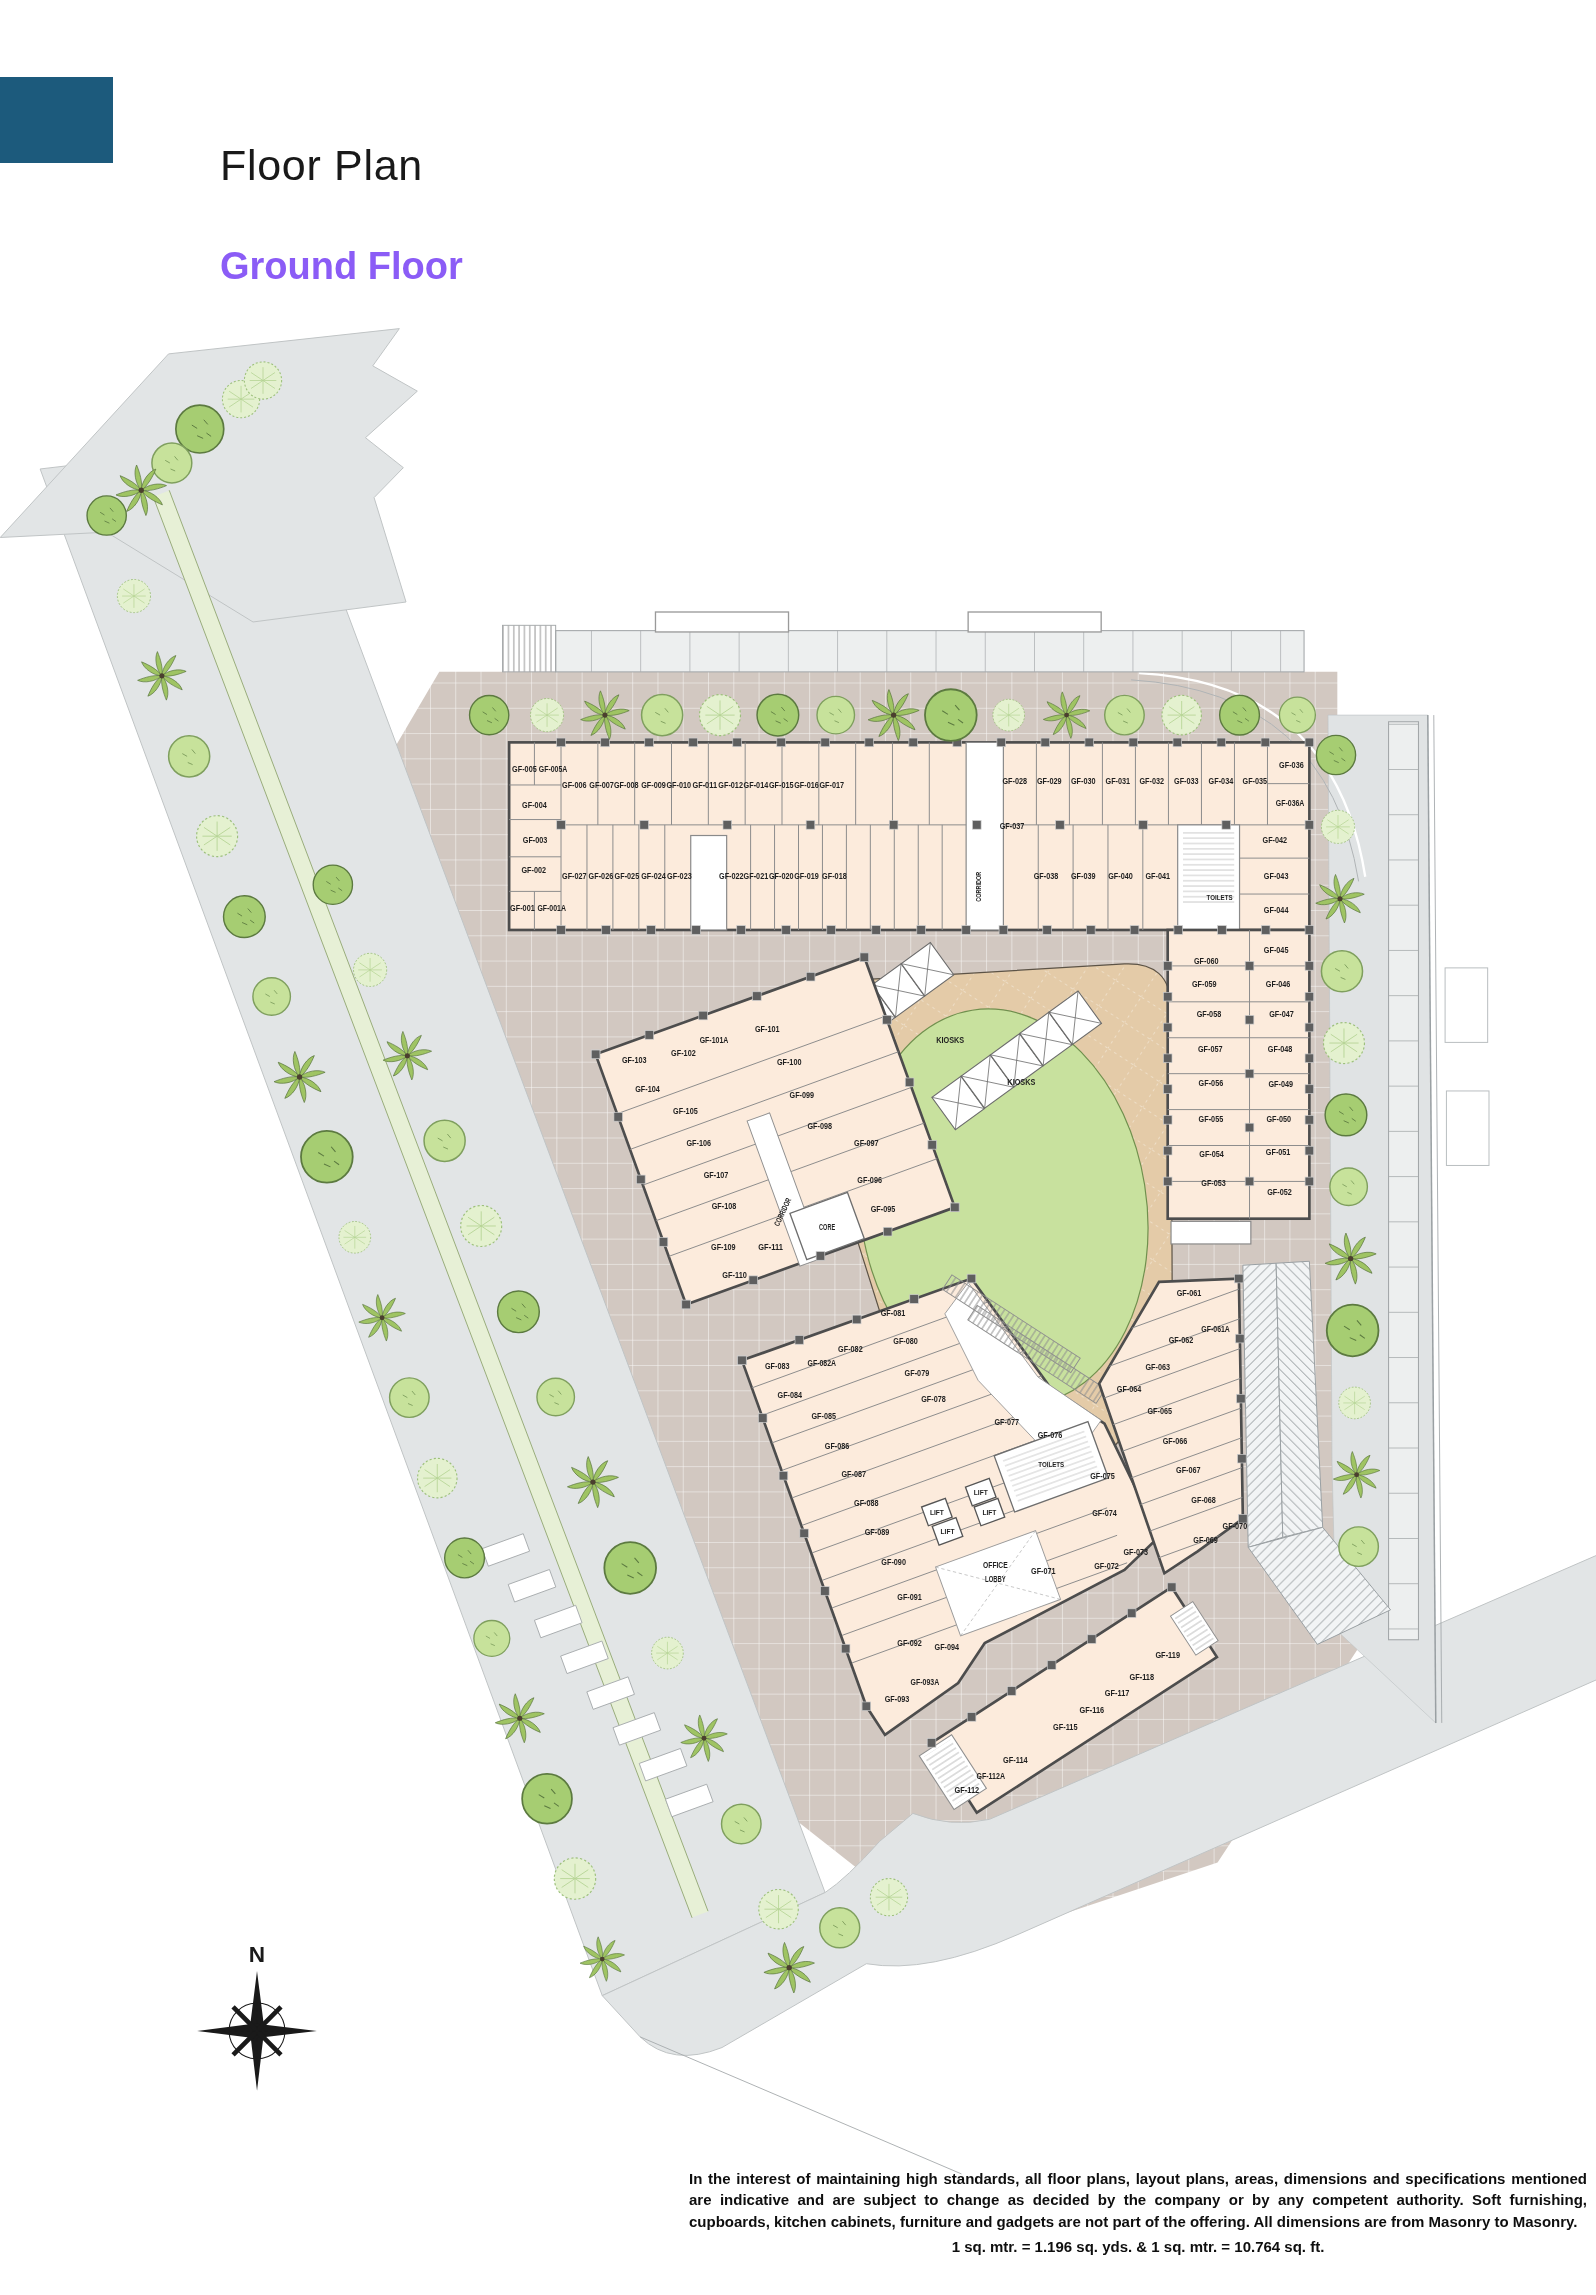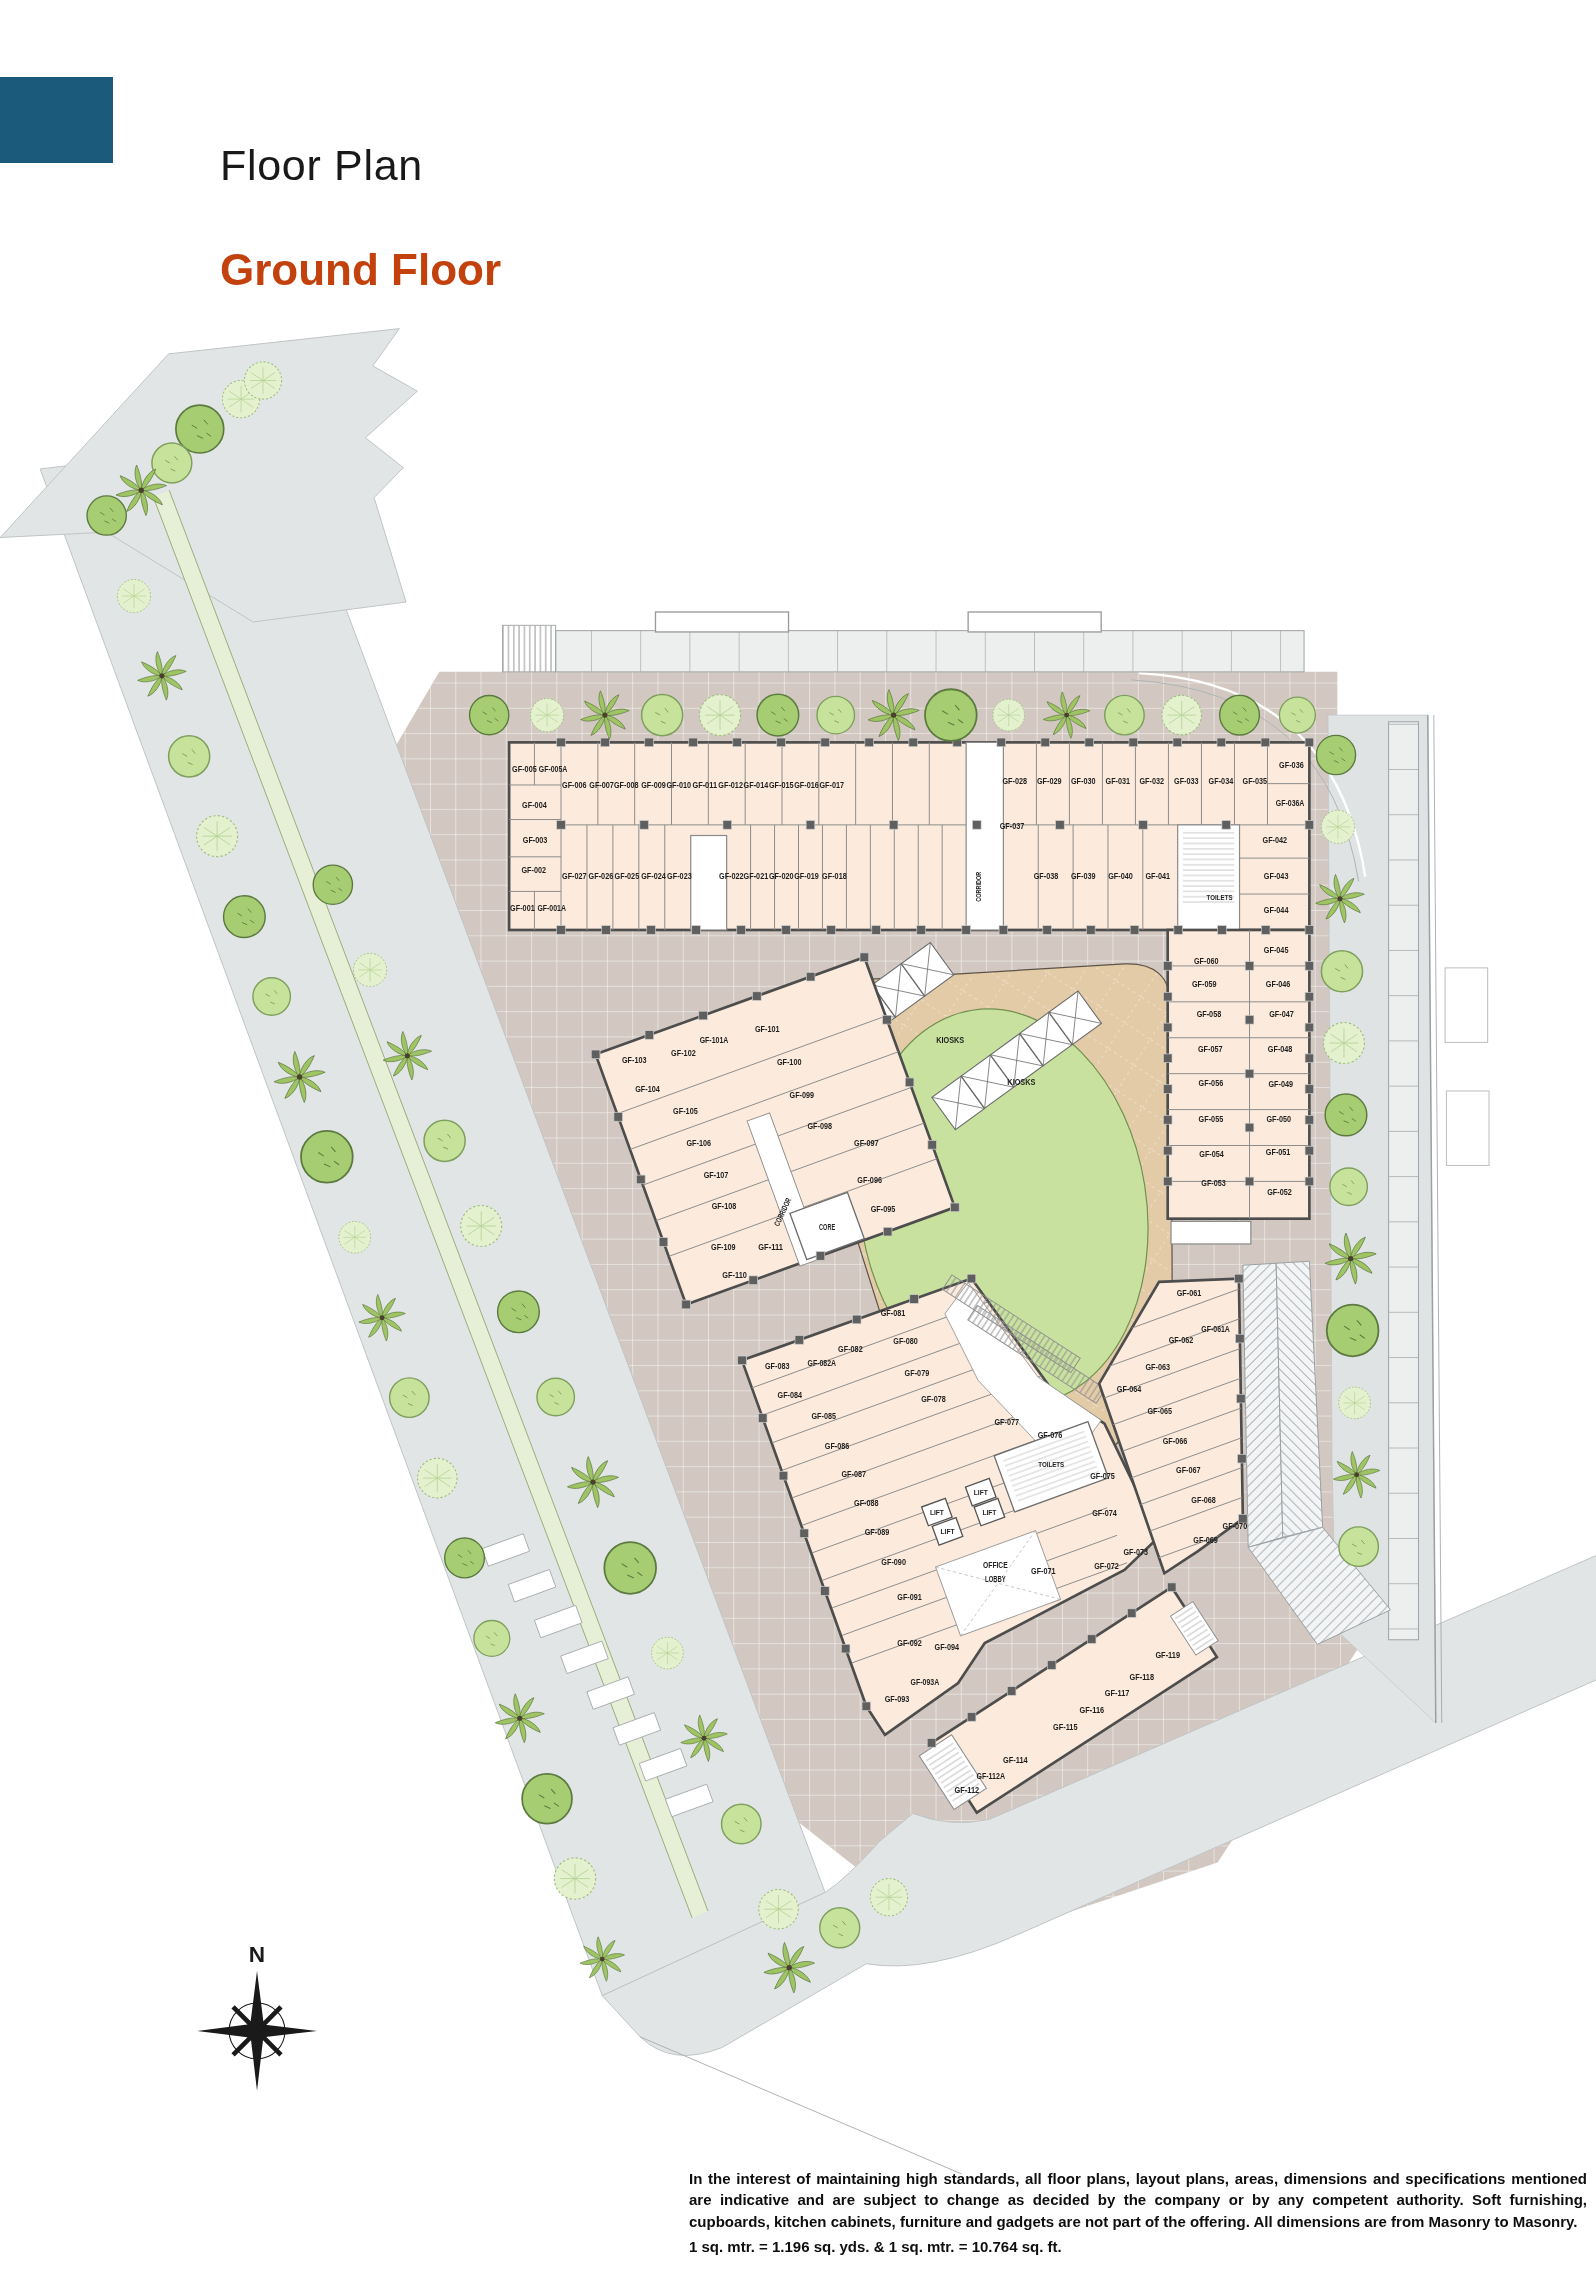--- a/index.html
+++ b/index.html
@@ -1,23 +1,23 @@
 <!DOCTYPE html>
 <html style="font-size:10.6px"><head>
 <meta charset="utf-8">
 <style>
   html,body{margin:0;padding:0;background:#fff;}
   #page{position:relative;width:1597px;height:2295px;background:#fff;overflow:hidden;
         font-family:"Liberation Sans",sans-serif;}
   #hdr-box{position:absolute;left:0;top:77px;width:113px;height:86px;background:#1c5a7c;}
   #hdr-title{position:absolute;left:220px;top:93px;font-size:43px;font-weight:400;color:#191919;letter-spacing:0.7px;margin-top:48px;}
-  #hdr-sub{position:absolute;left:220px;top:245px;font-size:44px;font-weight:700;color:#c2410c;}
+  #hdr-sub{position:absolute;left:220px;top:245px;font-size:38px;font-weight:700;color:#8b5cf6;}
   #disc{position:absolute;left:685px;top:2164px;width:906px;color:#0e0e0e;}
   #disc p{margin:4px;font-size:15px;line-height:1.42;font-weight:700;text-align:justify;}
-  #disc p.d2{text-align:left;margin-top:2px;}
+  #disc p.d2{text-align:center;margin-top:2px;}
   svg{position:absolute;left:0;top:0;}
   .ulbl{font-family:"Liberation Sans",sans-serif;font-weight:700;fill:#1f1f1f;}
   .wall{fill:#fcebdc;stroke:#4d4d4d;stroke-width:4;}
   .inl{stroke:#8d8d8d;stroke-width:1.5;}
   .white{fill:#ffffff;stroke:#8a8a8a;stroke-width:1.8;}
 </style>
 </head>
 <body>
 
 <div id="page">

